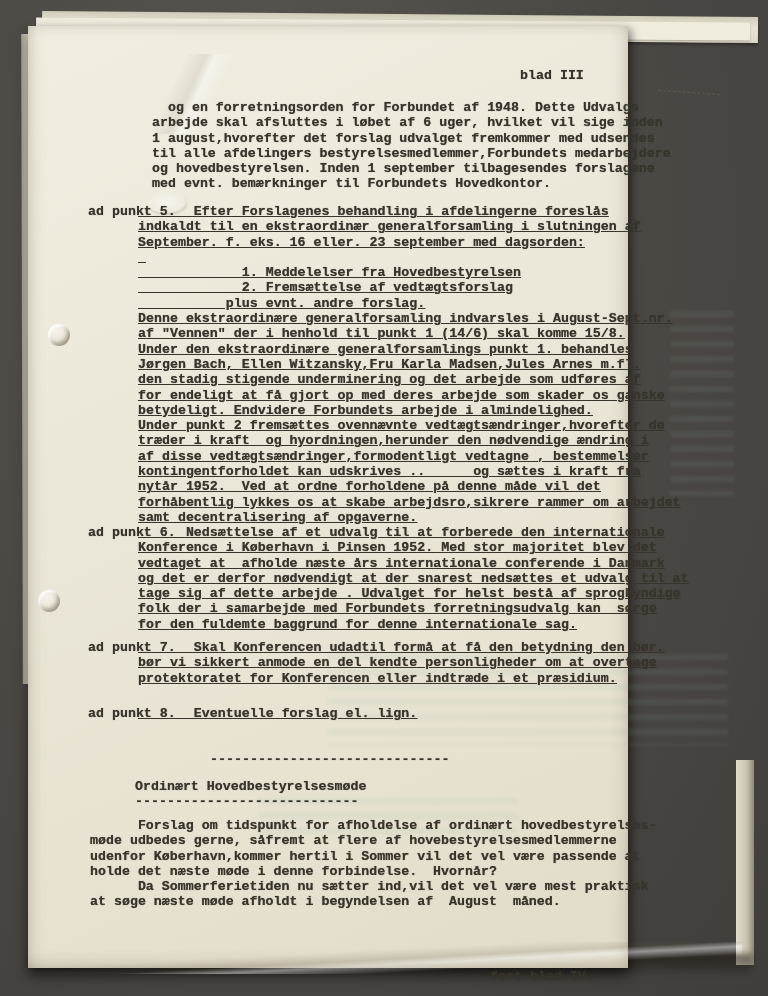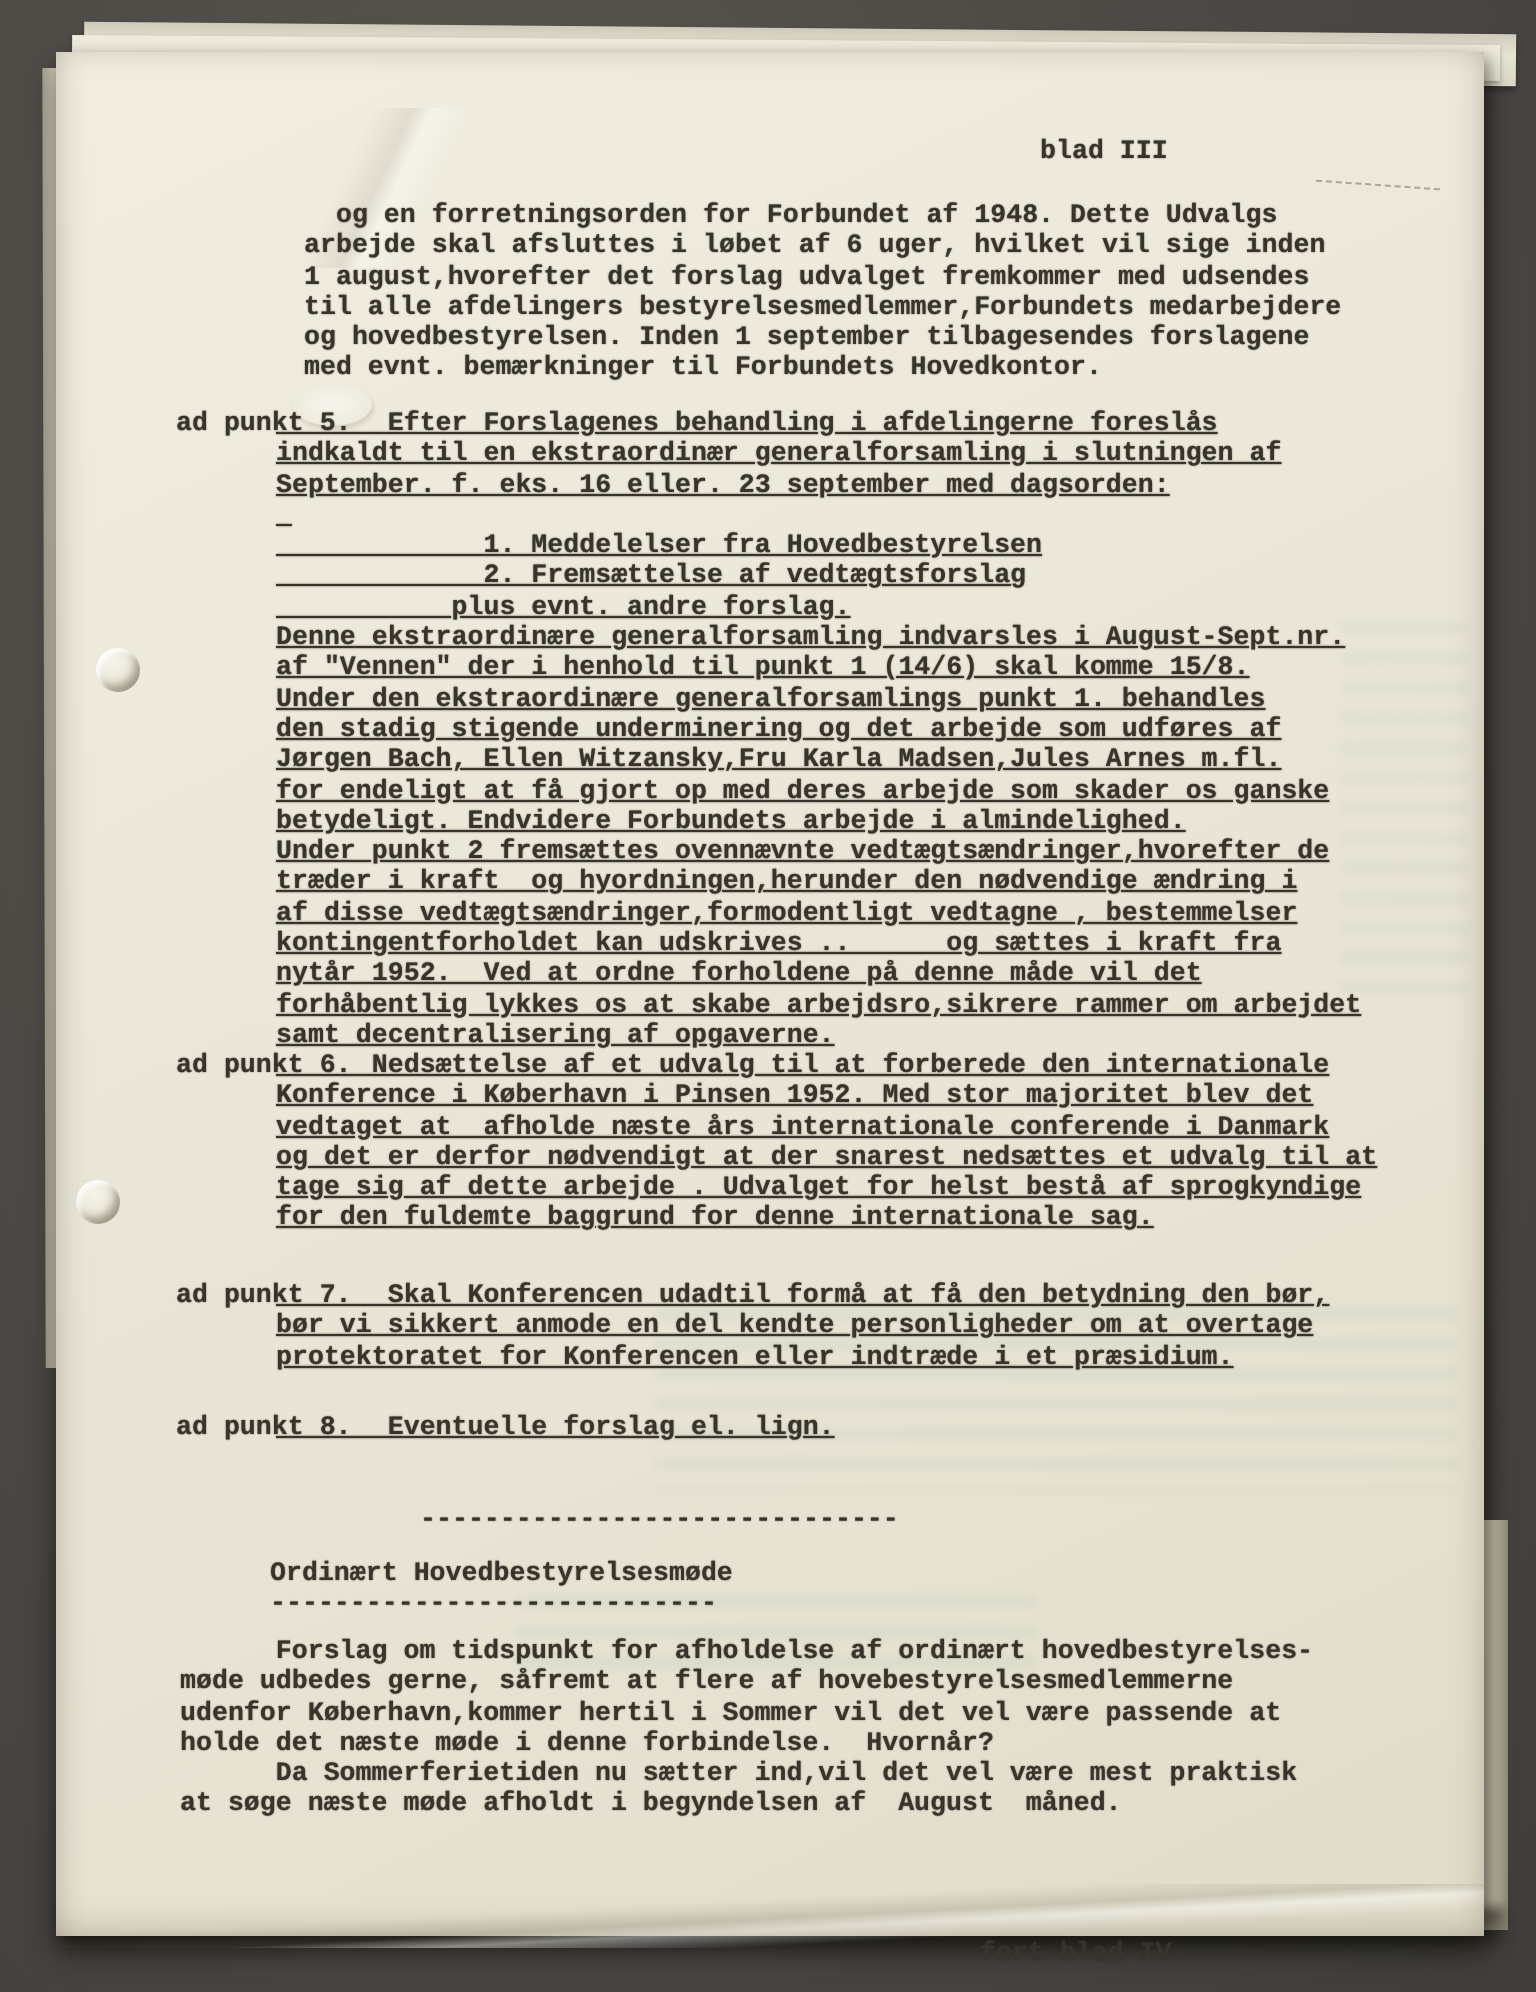--- a/index.html
+++ b/index.html
@@ -13,21 +13,21 @@
   .stack-top2{position:absolute;left:36px;top:20px;width:714px;height:18px;
     background:#efebdd;transform:rotate(0.4deg);box-shadow:0 1px 2px rgba(0,0,0,0.25);}
   .stack-left{position:absolute;left:22px;top:34px;width:16px;height:650px;
     background:linear-gradient(90deg,#a8a290 0%,#d4cfbd 35%,#e4dfcf 100%);
     transform:rotate(-0.15deg);}
   .stack-right{position:absolute;left:736px;top:760px;width:18px;height:205px;
     background:linear-gradient(90deg,#e2ddcb 0%,#c9c3ae 60%,#8f8a77 100%);}
   .bottom-shadow{position:absolute;left:30px;top:954px;width:722px;height:22px;
     background:linear-gradient(180deg,rgba(25,20,14,0.65) 0%,rgba(25,20,14,0.35) 55%,rgba(25,20,14,0) 100%);
     filter:blur(3px);}
-  .page{position:absolute;left:28px;top:26px;width:714px;height:942px;
+  .page{position:absolute;left:28px;top:26px;width:600px;height:942px;
     background:linear-gradient(155deg,#f1ede0 0%,#ebe7d9 38%,#e7e2d2 70%,#e1dcc9 100%);
     box-shadow:0 8px 14px rgba(0,0,0,0.45), 3px 3px 7px rgba(0,0,0,0.3);}
   .edge-shade{position:absolute;inset:0;pointer-events:none;
     box-shadow:inset 10px 6px 16px -10px rgba(110,100,80,0.40),
                inset -10px -12px 18px -12px rgba(110,100,80,0.45);}
   .corner-crease{position:absolute;left:55px;top:28px;width:210px;height:80px;
     background:linear-gradient(115deg,rgba(0,0,0,0) 42%,rgba(90,80,65,0.10) 50%,rgba(255,255,255,0.35) 54%,rgba(0,0,0,0) 62%);}
   .bottom-crease{position:absolute;left:0;top:916px;width:714px;height:32px;
     background:linear-gradient(177deg,rgba(0,0,0,0) 38%,rgba(90,80,60,0.16) 52%,rgba(255,255,255,0.45) 60%,rgba(0,0,0,0) 72%);}
   .typed{position:absolute;color:#38342b;font-weight:bold;font-size:13.3px;
@@ -87,42 +87,43 @@
           <div class="tline">       Efter Forslagenes behandling i afdelingerne foreslås</div>
           <div class="tline">indkaldt til en ekstraordinær generalforsamling i slutningen af</div>
           <div class="tline">September. f. eks. 16 eller. 23 september med dagsorden:</div>
           <div class="tline"> </div>
           <div class="tline">             1. Meddelelser fra Hovedbestyrelsen</div>
           <div class="tline">             2. Fremsættelse af vedtægtsforslag</div>
           <div class="tline">           plus evnt. andre forslag.</div>
           <div class="tline">Denne ekstraordinære generalforsamling indvarsles i August-Sept.nr.</div>
           <div class="tline">af "Vennen" der i henhold til punkt 1 (14/6) skal komme 15/8.</div>
           <div class="tline">Under den ekstraordinære generalforsamlings punkt 1. behandles</div>
+          <div class="tline">Jørgen Bach, Ellen Witzansky,Fru Karla Madsen,Jules Arnes m.fl.</div>
           <div class="tline">den stadig stigende underminering og det arbejde som udføres af</div>
-          <div class="tline">Jørgen Bach, Ellen Witzansky,Fru Karla Madsen,Jules Arnes m.fl.</div>
           <div class="tline">for endeligt at få gjort op med deres arbejde som skader os ganske</div>
           <div class="tline">betydeligt. Endvidere Forbundets arbejde i almindelighed.</div>
           <div class="tline">Under punkt 2 fremsættes ovennævnte vedtægtsændringer,hvorefter de</div>
           <div class="tline">træder i kraft  og hyordningen,herunder den nødvendige ændring i</div>
           <div class="tline">af disse vedtægtsændringer,formodentligt vedtagne , bestemmelser</div>
           <div class="tline">kontingentforholdet kan udskrives ..      og sættes i kraft fra</div>
           <div class="tline">nytår 1952.  Ved at ordne forholdene på denne måde vil det</div>
           <div class="tline">forhåbentlig lykkes os at skabe arbejdsro,sikrere rammer om arbejdet</div>
           <div class="tline">samt decentralisering af opgaverne.</div>
         </div>
     </div>
 
     <div class="typed section" style="top:499px;">
       <span class="label">ad punkt 6.</span>
       <div class="body">
           <div class="tline">      Nedsættelse af et udvalg til at forberede den internationale</div>
           <div class="tline">Konference i Køberhavn i Pinsen 1952. Med stor majoritet blev det</div>
           <div class="tline">vedtaget at  afholde næste års internationale conferende i Danmark</div>
           <div class="tline">og det er derfor nødvendigt at der snarest nedsættes et udvalg til at</div>
           <div class="tline">tage sig af dette arbejde . Udvalget for helst bestå af sprogkyndige</div>
+          <div class="tline">folk der i samarbejde med Forbundets forretningsudvalg kan  sørge</div>
           <div class="tline">for den fuldemte baggrund for denne internationale sag.</div>
         </div>
     </div>
 
     <div class="typed section" style="top:614px;">
       <span class="label">ad punkt 7.</span>
       <div class="body">
           <div class="tline">       Skal Konferencen udadtil formå at få den betydning den bør,</div>
           <div class="tline">bør vi sikkert anmode en del kendte personligheder om at overtage</div>
           <div class="tline">protektoratet for Konferencen eller indtræde i et præsidium.</div>

